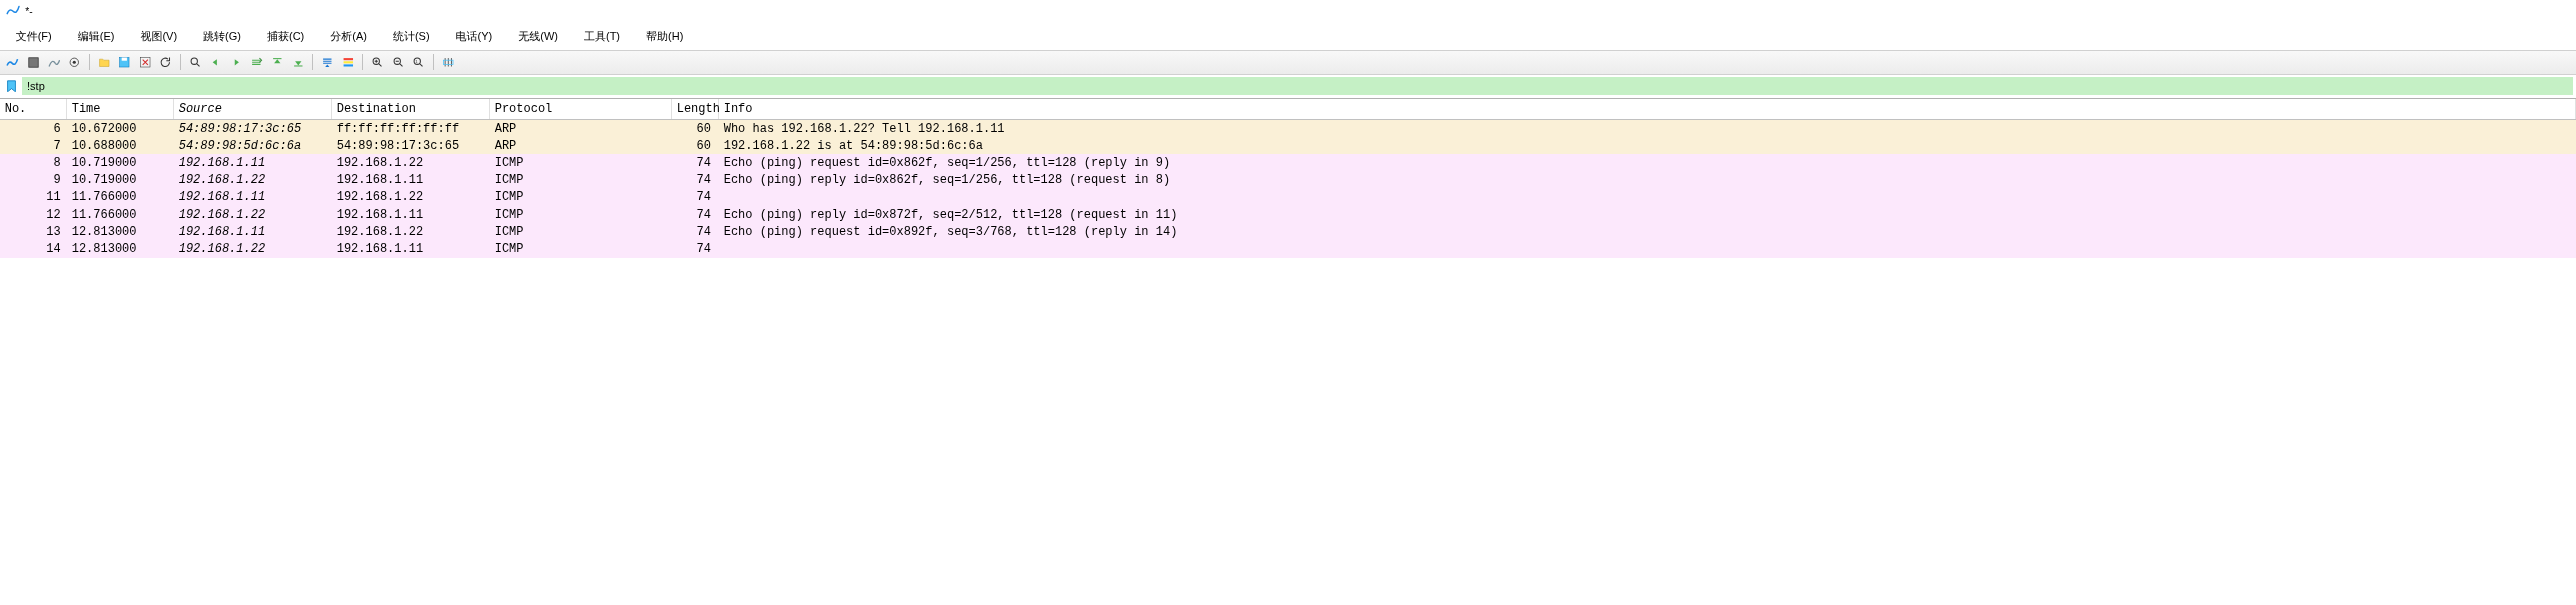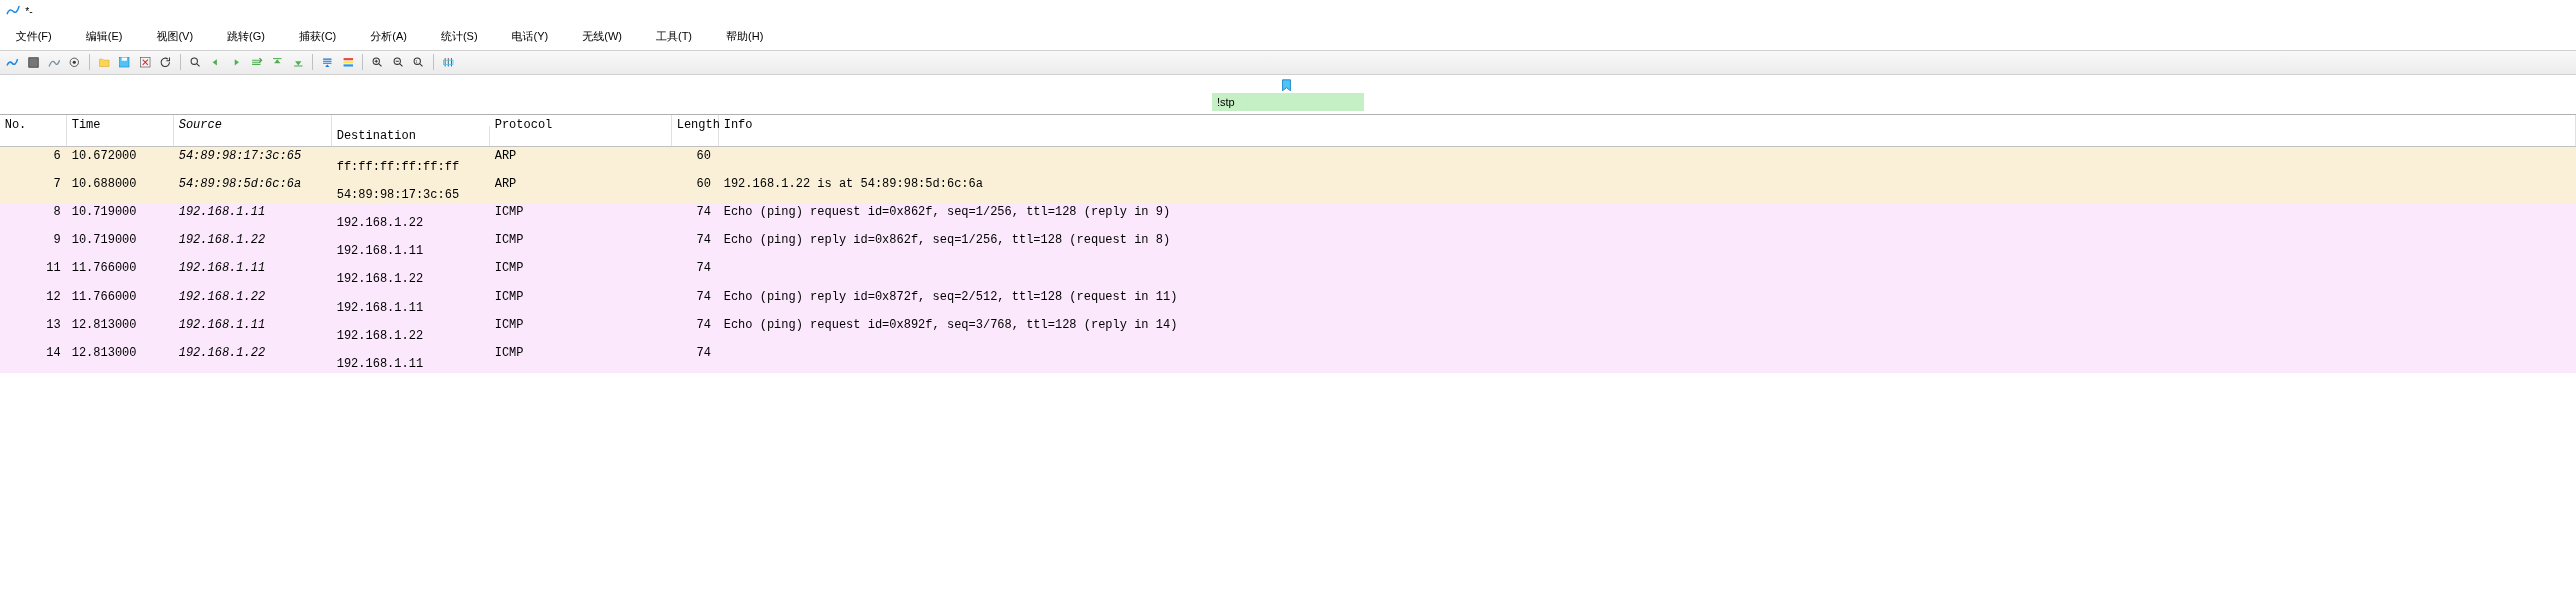--- a/index.html
+++ b/index.html
@@ -1,36 +1,36 @@
 <!DOCTYPE html>
 <html style="font-size:12.6px"><head>
 <meta charset="utf-8">
 <style>
 * { margin: 0; padding: 0; box-sizing: border-box; }
 body { font-family: "Microsoft YaHei", "Segoe UI", sans-serif; font-size: 11px; background: #fff; color: #000; }
 .titlebar { display: flex; align-items: center; padding: 3.2px 6.3px; gap: 4.7px; background: #fff; }
 .titlebar svg { width: 14.2px; height: 14.2px; }
 .titlebar-text { font-size: 10.3px; }
-.menubar { display: flex; padding: 3.2px 4.7px; gap: 12px; background: #fff; font-size: 11px; }
+.menubar { display: flex; padding: 3.2px 4.7px; gap: 4px; background: #fff; font-size: 11px; }
 .menubar-item { padding: 3.2px 11px; cursor: pointer; }
 .toolbar { display: flex; align-items: center; padding: 1.6px 3.2px; gap: 1.6px; background: linear-gradient(#f8f8f8,#ececec); border-top: 0.8px solid #d0d0d0; border-bottom: 0.8px solid #d0d0d0; }
 .tb-btn { width: 19px; height: 19px; display: flex; align-items: center; justify-content: center; cursor: pointer; border-radius: 1.6px; }
 .tb-sep { width: 0.8px; height: 16px; background: #c0c0c0; margin: 0 3.2px; }
-.filter-row { display: flex; align-items: center; padding: 2.4px 3.2px; background: #fff; border-bottom: 0.8px solid #b0b0b0; flex-direction: column; }
+.filter-row { display: flex; align-items: center; padding: 2.4px 3.2px; background: #fff; border-bottom: 0.8px solid #b0b0b0; }
 .filter-bookmark { width: 16px; height: 16px; display: flex; align-items: center; justify-content: center; margin-right: 3.2px; cursor: pointer; }
 .filter-input { flex: 1; border: none; outline: none; padding: 3.2px 4.7px; background: #c5f0c5; font-family: inherit; font-size: 11px; }
 .pkt-table { width: 100%; font-family: "Consolas","Courier New",monospace; font-size: 12px; }
 .pkt-head { display: flex; border-bottom: 0.8px solid #c0c0c0; background: #fff; font-family: "Consolas","Courier New",monospace; }
 .pkt-head > div { padding: 3.2px 4.7px; border-right: 0.8px solid #e0e0e0; font-weight: normal; text-align: left; }
 .pkt-row { display: flex; }
 .pkt-row > div { padding: 1.6px 4.7px; white-space: nowrap; overflow: hidden; }
 .col-no { width: 67px; text-align: right; padding-right: 6.3px !important; }
 .col-time { width: 107px; }
 .col-src { width: 158px; font-style: italic; }
-.col-dst { width: 158px; margin-top: 11px; }
+.col-dst { width: 158px; }
 .col-proto { width: 182px; }
 .col-len { width: 47px; text-align: right; padding-right: 8px !important; }
 .col-info { flex: 1; }
 .row-arp { background: #faf0d7; }
 .row-icmp { background: #fce8fc; }
 </style>
 </head>
 <body>
 
 <div class="titlebar">
@@ -200,20 +200,21 @@
     <div class="col-info">Info</div>
   </div>
   <div id="pkt-body">
       <div class="pkt-row row-arp">
         <div class="col-no">6</div>
         <div class="col-time">10.672000</div>
         <div class="col-src">54:89:98:17:3c:65</div>
         <div class="col-dst">ff:ff:ff:ff:ff:ff</div>
         <div class="col-proto">ARP</div>
         <div class="col-len">60</div>
+        <div class="col-info">Who has 192.168.1.22? Tell 192.168.1.11</div>
       </div>
       <div class="pkt-row row-arp">
         <div class="col-no">7</div>
         <div class="col-time">10.688000</div>
         <div class="col-src">54:89:98:5d:6c:6a</div>
         <div class="col-dst">54:89:98:17:3c:65</div>
         <div class="col-proto">ARP</div>
         <div class="col-len">60</div>
         <div class="col-info">192.168.1.22 is at 54:89:98:5d:6c:6a</div>
       </div>

